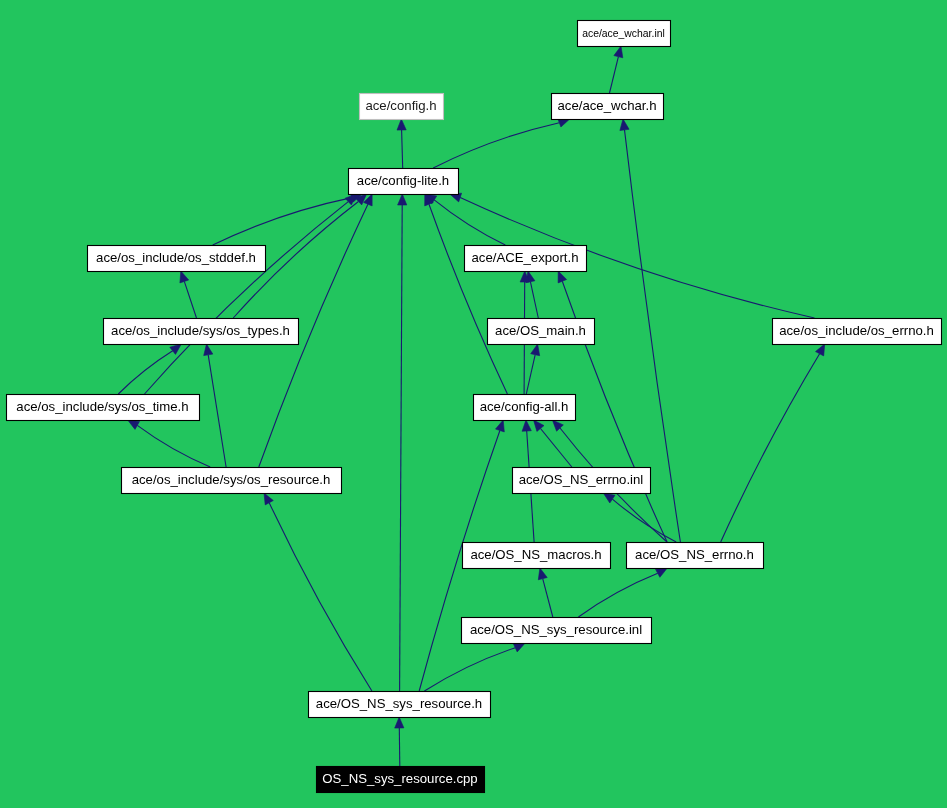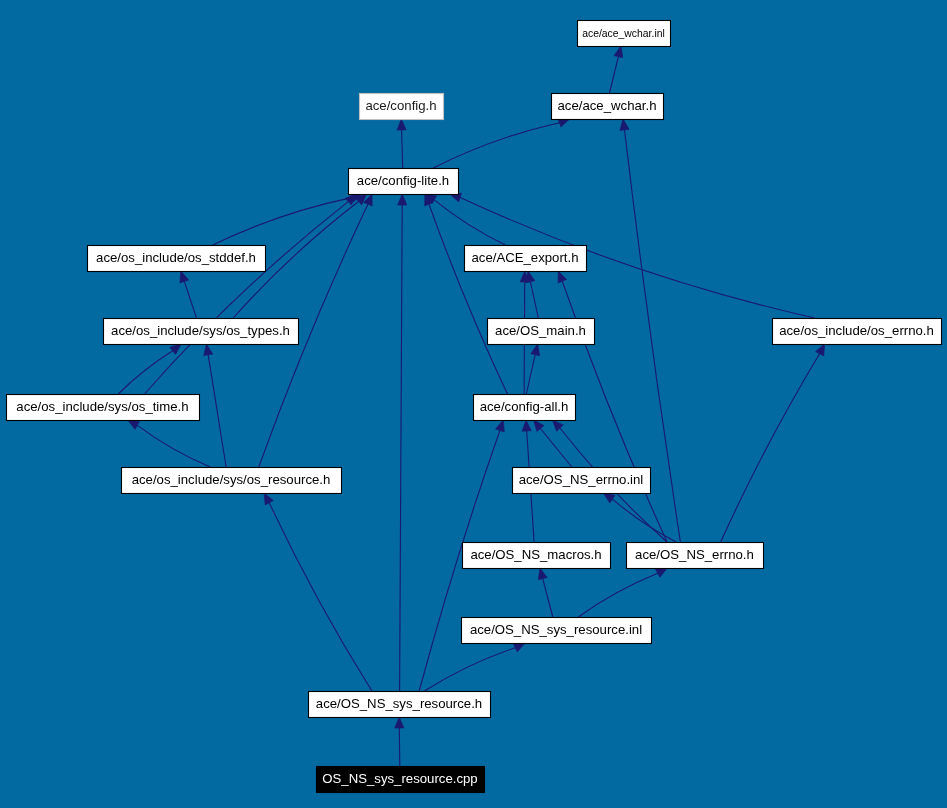--- a/index.html
+++ b/index.html
@@ -8,21 +8,21 @@
     padding: 0;
     background: #ffffff;
   }
   body {
     font-family: "Liberation Sans", "DejaVu Sans", sans-serif;
   }
   #graph-root {
     position: relative;
     width: 947px;
     height: 808px;
-    background: #0369a1;
+    background: #22c55e;
     overflow: hidden;
   }
   svg#dep-graph {
     display: block;
     width: 947px;
     height: 808px;
   }
   .edge-path {
     fill: none;
     stroke: #191970;

